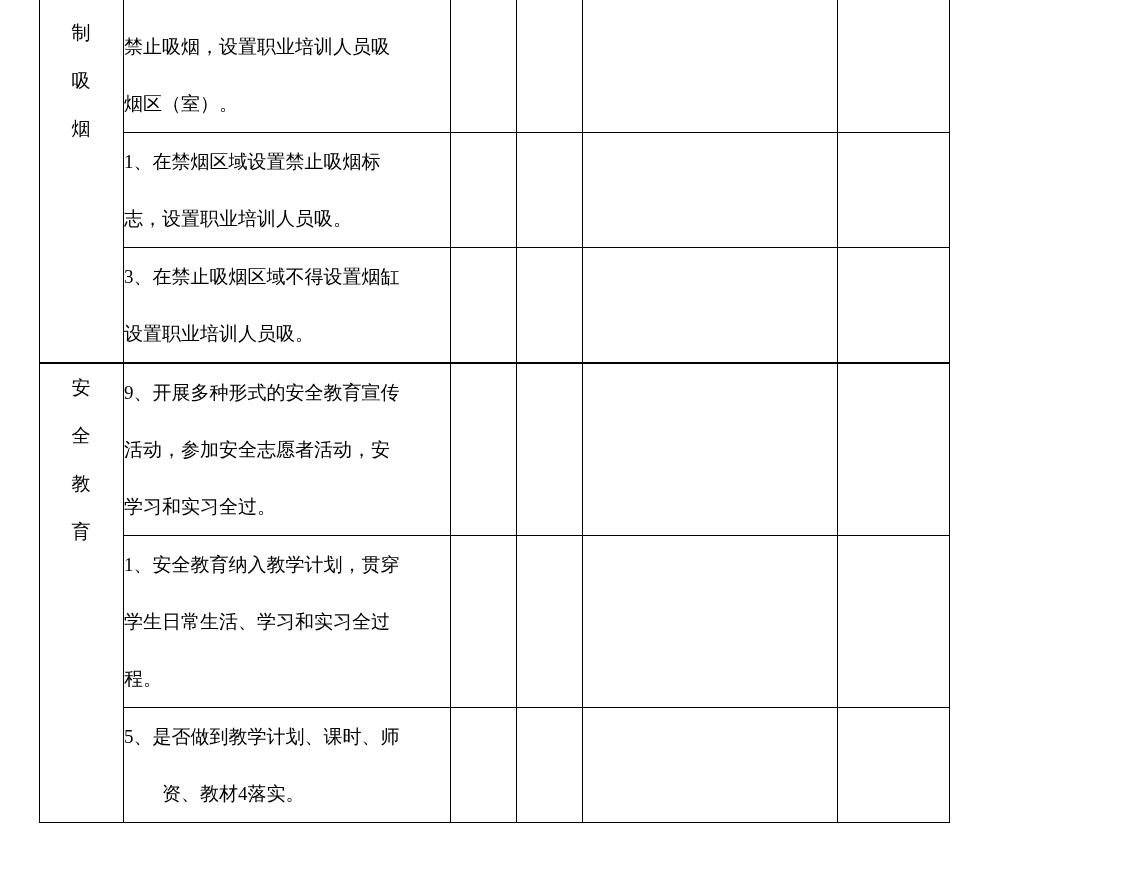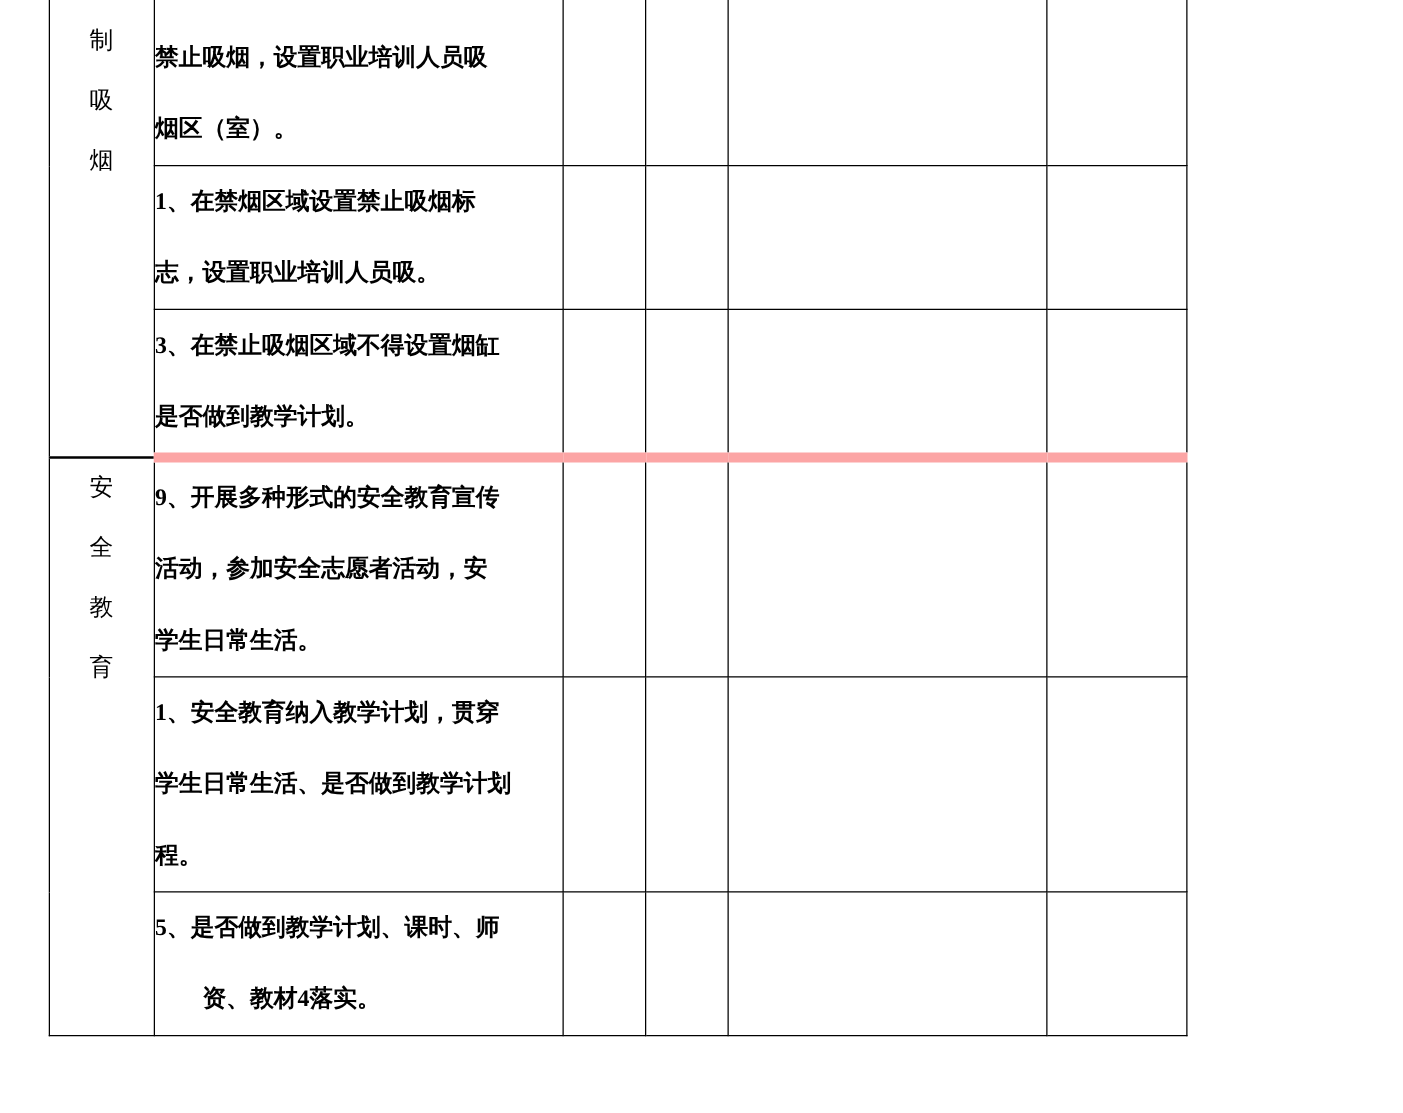--- a/index.html
+++ b/index.html
@@ -52,30 +52,30 @@
   }
   .cat-cell .line { display: block; }
 
   .item-cell {
     font-size: 19px;
     line-height: 57px;
     padding: 2px 6px 6px 8px;
     text-align: justify;
     text-justify: inter-ideograph;
   }
-  .item-cell .line { display: block; white-space: pre; font-weight: bold; }
+  .item-cell .line { display: block; white-space: pre; }
   .item-cell .line.indent { text-indent: 38px; }
 
   .blank-cell {
     font-size: 19px;
   }
 
   
   tr.group-end > td {
-    border-bottom: 8px solid #fca5a5;
+    border-bottom: 1px solid #fca5a5;
   }
   tr.group-start > td {
     border-top: 2px solid #000000;
   }
 </style>
 </head>
 <body>
 
 <div class="page">
 
@@ -115,50 +115,50 @@
         </td>
         <td class="blank-cell"></td>
         <td class="blank-cell"></td>
         <td class="blank-cell"></td>
         <td class="blank-cell"></td>
       </tr>
 
       <tr class="group-end">
         <td class="item-cell">
           <span class="line">3、在禁止吸烟区域不得设置烟缸</span>
-          <span class="line">是否做到教学计划。</span>
+          <span class="line">设置职业培训人员吸。</span>
         </td>
         <td class="blank-cell"></td>
         <td class="blank-cell"></td>
         <td class="blank-cell"></td>
         <td class="blank-cell"></td>
       </tr>
 
       <tr class="group-start">
         <td class="cat-cell" rowspan="3">
           <span class="line">安</span>
           <span class="line">全</span>
           <span class="line">教</span>
           <span class="line">育</span>
         </td>
         <td class="item-cell">
           <span class="line">9、开展多种形式的安全教育宣传</span>
           <span class="line">活动，参加安全志愿者活动，安</span>
-          <span class="line">学生日常生活。</span>
+          <span class="line">学习和实习全过。</span>
         </td>
         <td class="blank-cell"></td>
         <td class="blank-cell"></td>
         <td class="blank-cell"></td>
         <td class="blank-cell"></td>
       </tr>
 
       <tr>
         <td class="item-cell">
           <span class="line">1、安全教育纳入教学计划，贯穿</span>
-          <span class="line">学生日常生活、是否做到教学计划</span>
+          <span class="line">学生日常生活、学习和实习全过</span>
           <span class="line">程。</span>
         </td>
         <td class="blank-cell"></td>
         <td class="blank-cell"></td>
         <td class="blank-cell"></td>
         <td class="blank-cell"></td>
       </tr>
 
       <tr>
         <td class="item-cell">

